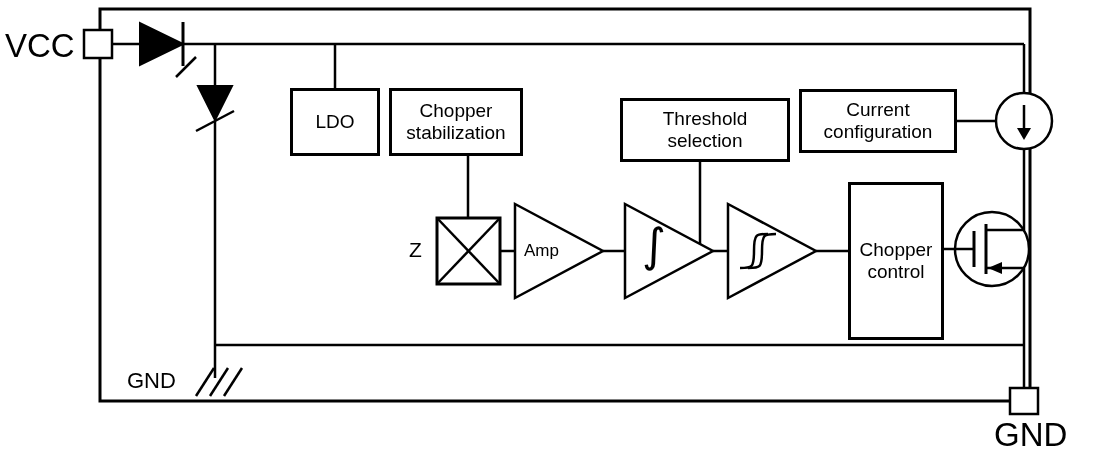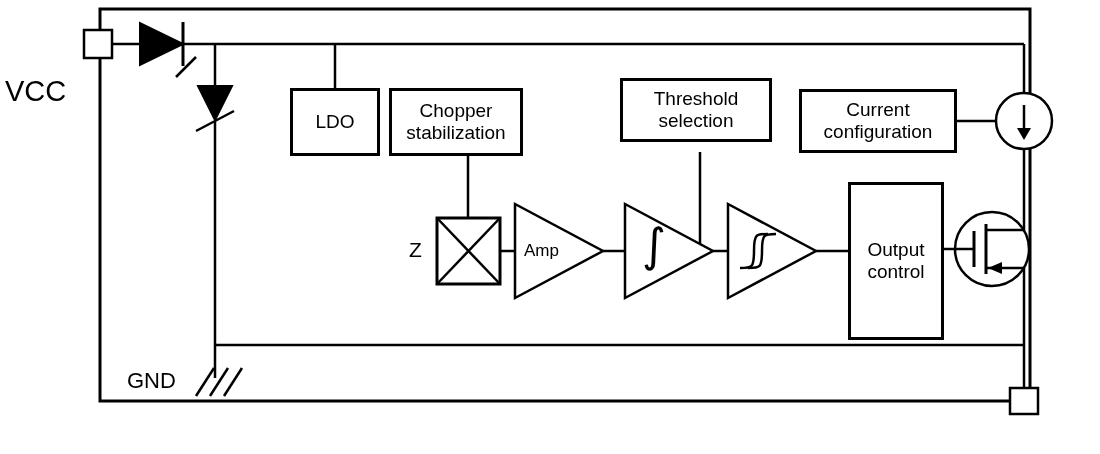--- a/index.html
+++ b/index.html
@@ -15,21 +15,21 @@
   .blk{
     position:absolute;
     box-sizing:border-box;
     border:3px solid #000;
     background:#fff;
     display:flex;align-items:center;justify-content:center;
     text-align:center;
     font-size:19px;line-height:1.18;
   }
   .lbl{position:absolute;white-space:nowrap;}
-  .lbl-big{font-size:29px;margin-top:48px;}
+  .lbl-big{font-size:33px;}
   .lbl-med{font-size:21px;}
   .lbl-amp{font-size:17px;text-align:right;}
   .lbl-int{
     font-size:46px;line-height:1;
     font-family:"DejaVu Sans", sans-serif;
     text-align:center;width:36px;white-space:nowrap;
   }
 </style>
 </head>
 <body>
@@ -116,30 +116,30 @@
   </svg>
 
   <div class="blk" style="left:290px;top:88px;width:90px;height:68px;">
     <span>LDO</span>
   </div>
 
   <div class="blk" style="left:389px;top:88px;width:134px;height:68px;">
     <span>Chopper stabilization</span>
   </div>
 
-  <div class="blk" style="left:620px;top:78px;width:152px;height:64px;">
+  <div class="blk" style="left:620px;top:98px;width:170px;height:64px;">
     <span>Threshold selection</span>
   </div>
 
   <div class="blk" style="left:787px;top:89px;width:158px;height:64px;margin-left:12px;">
     <span>Current configuration</span>
   </div>
 
   <div class="blk" style="left:848px;top:182px;width:96px;height:158px;">
-    <span>Output control</span>
+    <span>Chopper control</span>
   </div>
 
   <div class="lbl lbl-big" style="left:5px;top:27px;">VCC</div>
 
   <div class="lbl lbl-med" style="left:127px;top:368px;font-size:22px;">GND</div>
 
   <div class="lbl lbl-big" style="left:994px;top:416px;">GND</div>
 
   <div class="lbl lbl-med" style="left:409px;top:238px;">Z</div>
 

